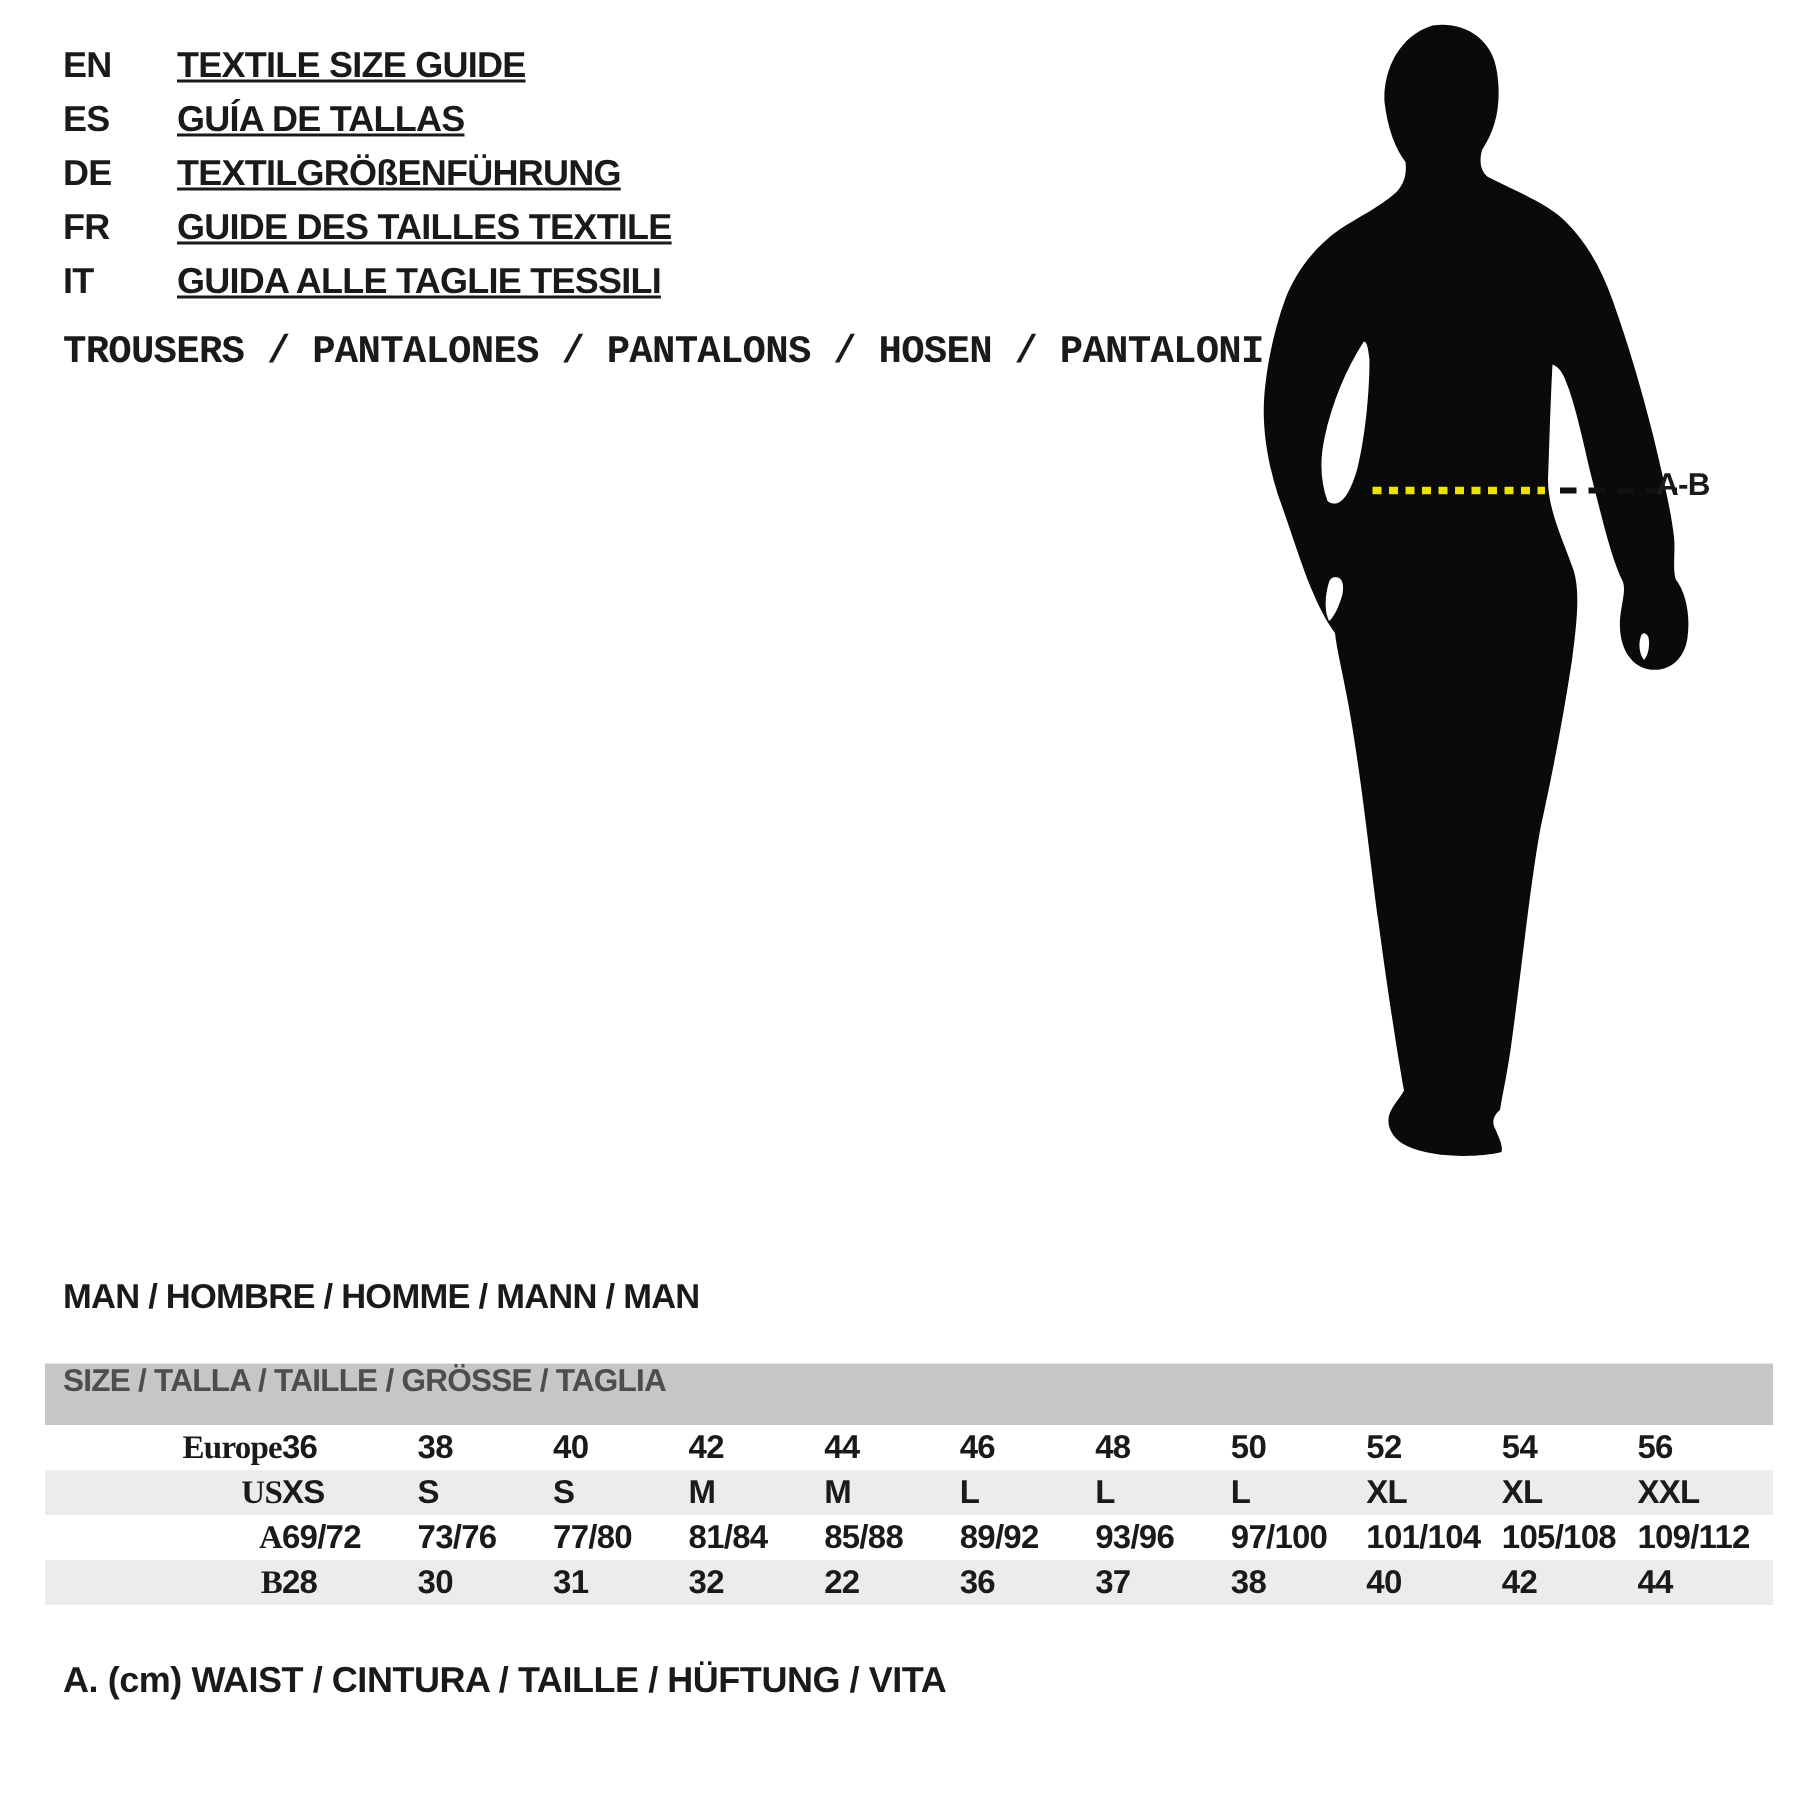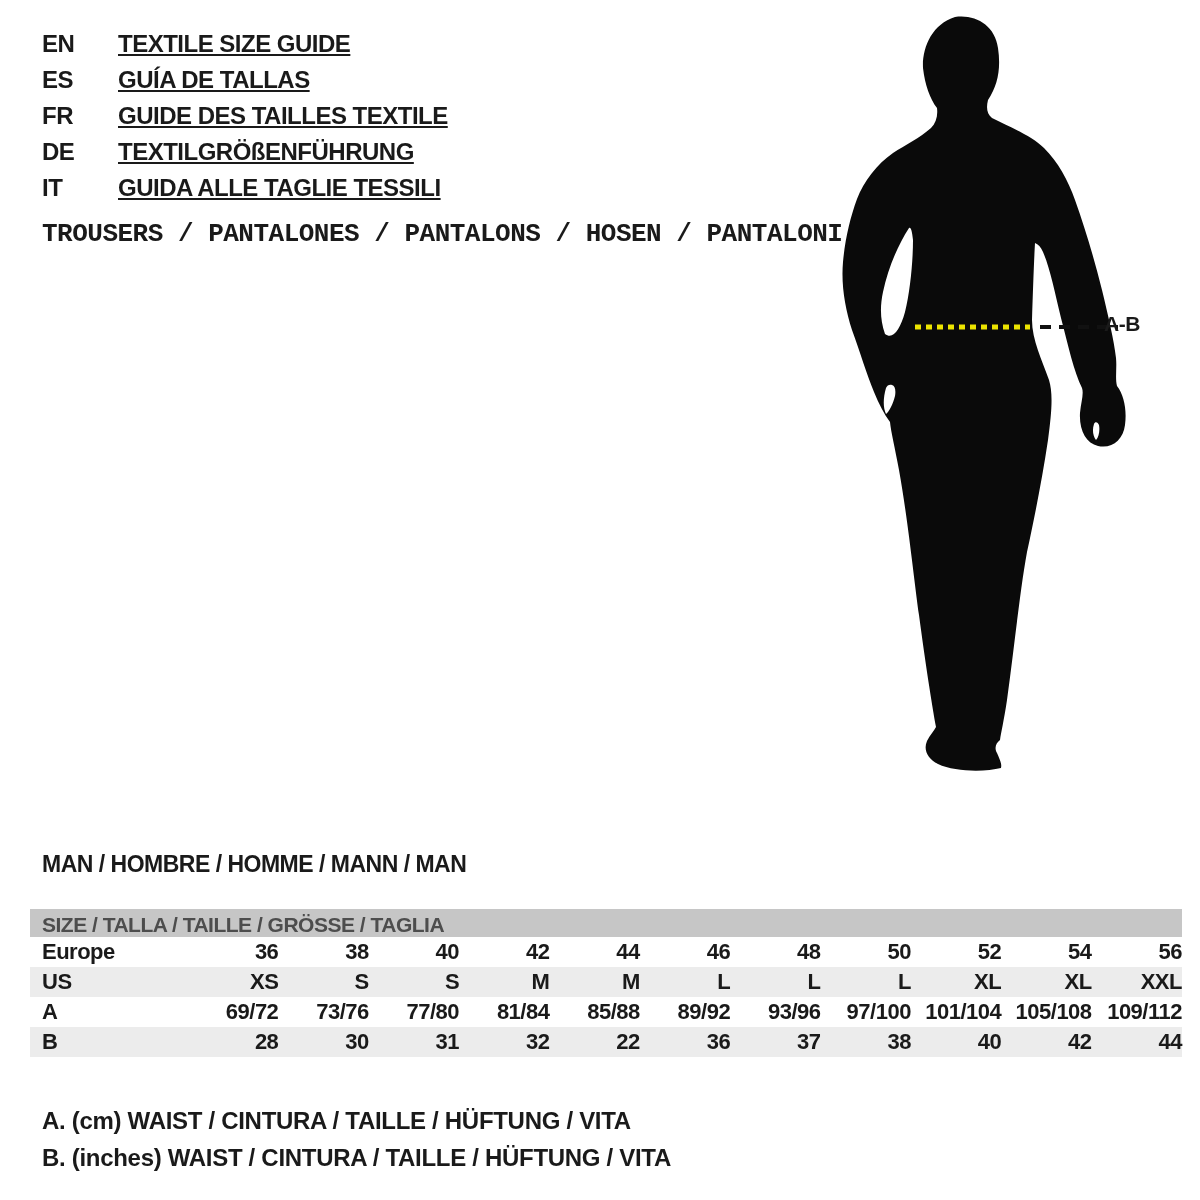--- a/index.html
+++ b/index.html
@@ -17,57 +17,57 @@
   .lang-list { position: absolute; left: 42px; top: 26px; }
   .lang-row { display: flex; height: 36px; align-items: center; font-size: 24px; letter-spacing: -0.5px; }
   .lang-code { width: 76px; flex: 0 0 76px; }
   .lang-label { white-space: nowrap; text-decoration: underline; }
   .category-title { position: absolute; left: 42px; top: 219px; font-size: 26px; letter-spacing: -0.5px; white-space: nowrap; font-family: Liberation Mono, monospace; }
   .figure-svg { position: absolute; left: 830px; top: 10px; }
   .ab-label { position: absolute; left: 1104px; top: 312px; font-size: 21px; letter-spacing: -0.5px; }
   .gender-title { position: absolute; left: 42px; top: 851px; font-size: 23px; letter-spacing: -0.5px; white-space: nowrap; }
   .size-table { position: absolute; left: 30px; top: 909px; width: 1152px; }
   .table-header {
-    height: 28px;
+    height: 41px;
     background: var(--header-bg, #c6c6c6);
     color: var(--header-text, #4d4d4d);
     font-size: 21px;
     display: flex;
-    align-items: flex-end;
+    align-items: flex-start;
     padding-left: 12px;
     letter-spacing: -0.5px;
   }
   .table-row { display: flex; height: 30px; align-items: center; font-size: 22px; letter-spacing: -0.5px; }
   .table-row.alt { background: var(--row-alt-bg, #ececec); }
-  .cell { flex: 1 1 0; text-align: right; white-space: nowrap; }
-  .cell.label { flex: 0 0 158px; text-align: left; padding-left: 12px; }
+  .cell { flex: 1 1 0; text-align: left; white-space: nowrap; }
+  .cell.label { flex: 0 0 158px; text-align: right; padding-left: 12px; font-family: Liberation Serif, serif; }
   .notes { position: absolute; left: 42px; top: 1102px; font-size: 24px; line-height: 37px; letter-spacing: -0.3px; }
   .note-line { white-space: nowrap; }
 </style>
 </head>
 <body>
 
 <div class="page">
 
   <div class="lang-list">
     <div class="lang-row">
       <span class="lang-code">EN</span>
       <span class="lang-label">TEXTILE SIZE GUIDE</span>
     </div>
     <div class="lang-row">
       <span class="lang-code">ES</span>
       <span class="lang-label">GUÍA DE TALLAS</span>
     </div>
     <div class="lang-row">
+      <span class="lang-code">DE</span>
+      <span class="lang-label">TEXTILGRÖßENFÜHRUNG</span>
+    </div>
+    <div class="lang-row">
       <span class="lang-code">FR</span>
       <span class="lang-label">GUIDE DES TAILLES TEXTILE</span>
-    </div>
-    <div class="lang-row">
-      <span class="lang-code">DE</span>
-      <span class="lang-label">TEXTILGRÖßENFÜHRUNG</span>
     </div>
     <div class="lang-row">
       <span class="lang-code">IT</span>
       <span class="lang-label">GUIDA ALLE TAGLIE TESSILI</span>
     </div>
   </div>
 
   <div class="category-title">TROUSERS / PANTALONES / PANTALONS / HOSEN / PANTALONI</div>
 
   <svg class="figure-svg" width="370" height="790" viewBox="0 0 370 790" xmlns="http://www.w3.org/2000/svg">
@@ -197,16 +197,15 @@
       <div class="cell">37</div>
       <div class="cell">38</div>
       <div class="cell">40</div>
       <div class="cell">42</div>
       <div class="cell">44</div>
     </div>
   </div>
 
   <div class="notes">
     <div class="note-line">A. (cm) WAIST / CINTURA / TAILLE / HÜFTUNG / VITA</div>
-    <div class="note-line">B. (inches) WAIST / CINTURA / TAILLE / HÜFTUNG / VITA</div>
   </div>
 
 </div>
 
 </body></html>

